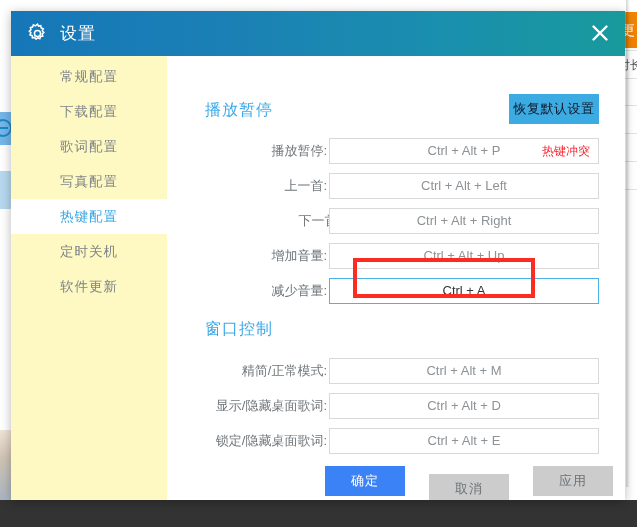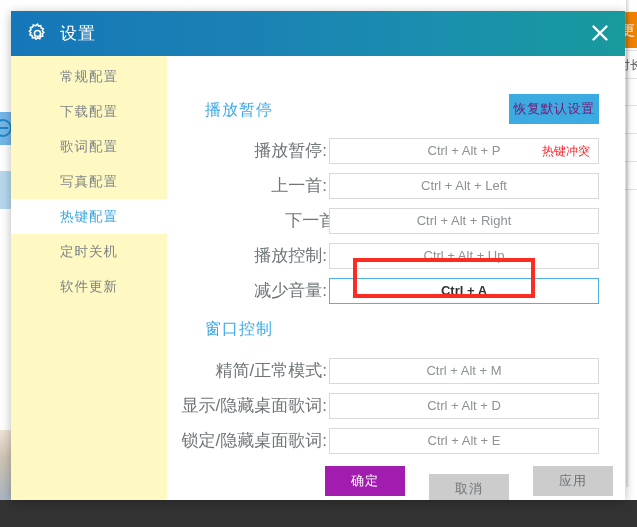--- a/index.html
+++ b/index.html
@@ -175,32 +175,32 @@
     font-size: 16px;
     color: #3fa9e8;
     letter-spacing: 1px;
     white-space: nowrap;
   }
   .restore-btn {
     position: absolute;
     left: 342px; top: 38px;
     width: 90px; height: 30px;
     background: #3cabe2;
-    color: #701a75;
+    color: #0f172a;
     font-size: 13px;
     line-height: 30px;
     text-align: center;
     cursor: pointer;
     letter-spacing: 0.5px;
   }
   .row-label {
     position: absolute;
     width: 160px;
     text-align: right;
-    font-size: 17px;
+    font-size: 13px;
     color: #6f7579;
     line-height: 26px;
     white-space: nowrap;
   }
   .row-input {
     position: absolute;
     left: 162px;
     width: 270px; height: 26px;
     border: 1px solid #d9d9d9;
     background: #ffffff;
@@ -214,21 +214,21 @@
     left: 0; right: 0; top: 0;
     height: 24px;
     line-height: 24px;
     text-align: center;
     font-size: 13px;
     color: #8d9296;
     white-space: nowrap;
   }
   .row-input.focused .row-value {
     color: #2f3336;
-    font-weight: bold;
+    font-weight: normal;
   }
   .row-warn {
     position: absolute;
     right: 8px; top: 0;
     height: 24px;
     line-height: 24px;
     font-size: 12px;
     color: #f5222d;
     white-space: nowrap;
   }
@@ -243,21 +243,21 @@
   .btn {
     position: absolute;
     top: 12px;
     width: 80px; height: 30px;
     line-height: 30px;
     text-align: center;
     font-size: 13px;
     cursor: pointer;
     letter-spacing: 1px;
   }
-  .btn-primary { left: 158px; background: #a21caf; color: #ffffff; }
+  .btn-primary { left: 158px; background: #3b82f6; color: #ffffff; }
   .btn-secondary { background: #cccccc; color: #6d7276; }
   .btn-cancel { left: 262px; margin-top: 8px; }
   .btn-apply  { left: 366px; }
 
   
   .annotation-box {
     position: absolute;
     left: 353px; top: 258px;
     width: 182px; height: 40px;
     border: 4px solid #fd2c23;
@@ -330,21 +330,21 @@
       <div class="row-label" style="left:0px; top:117px">上一首:</div>
       <div class="row-input" style="top:117px">
         <div class="row-value">Ctrl + Alt + Left</div>
       </div>
 
       <div class="row-label" style="left:14px; top:152px">下一首:</div>
       <div class="row-input" style="top:152px">
         <div class="row-value">Ctrl + Alt + Right</div>
       </div>
 
-      <div class="row-label" style="left:0px; top:187px">播放控制:</div>
+      <div class="row-label" style="left:0px; top:187px">增加音量:</div>
       <div class="row-input" style="top:187px">
         <div class="row-value">Ctrl + Alt + Up</div>
       </div>
 
       <div class="row-label" style="left:0px; top:222px">减少音量:</div>
       <div class="row-input focused" style="top:222px">
         <div class="row-value">Ctrl + A</div>
       </div>
 
       <div class="section-title" style="left:38px; top:263px">窗口控制</div>

